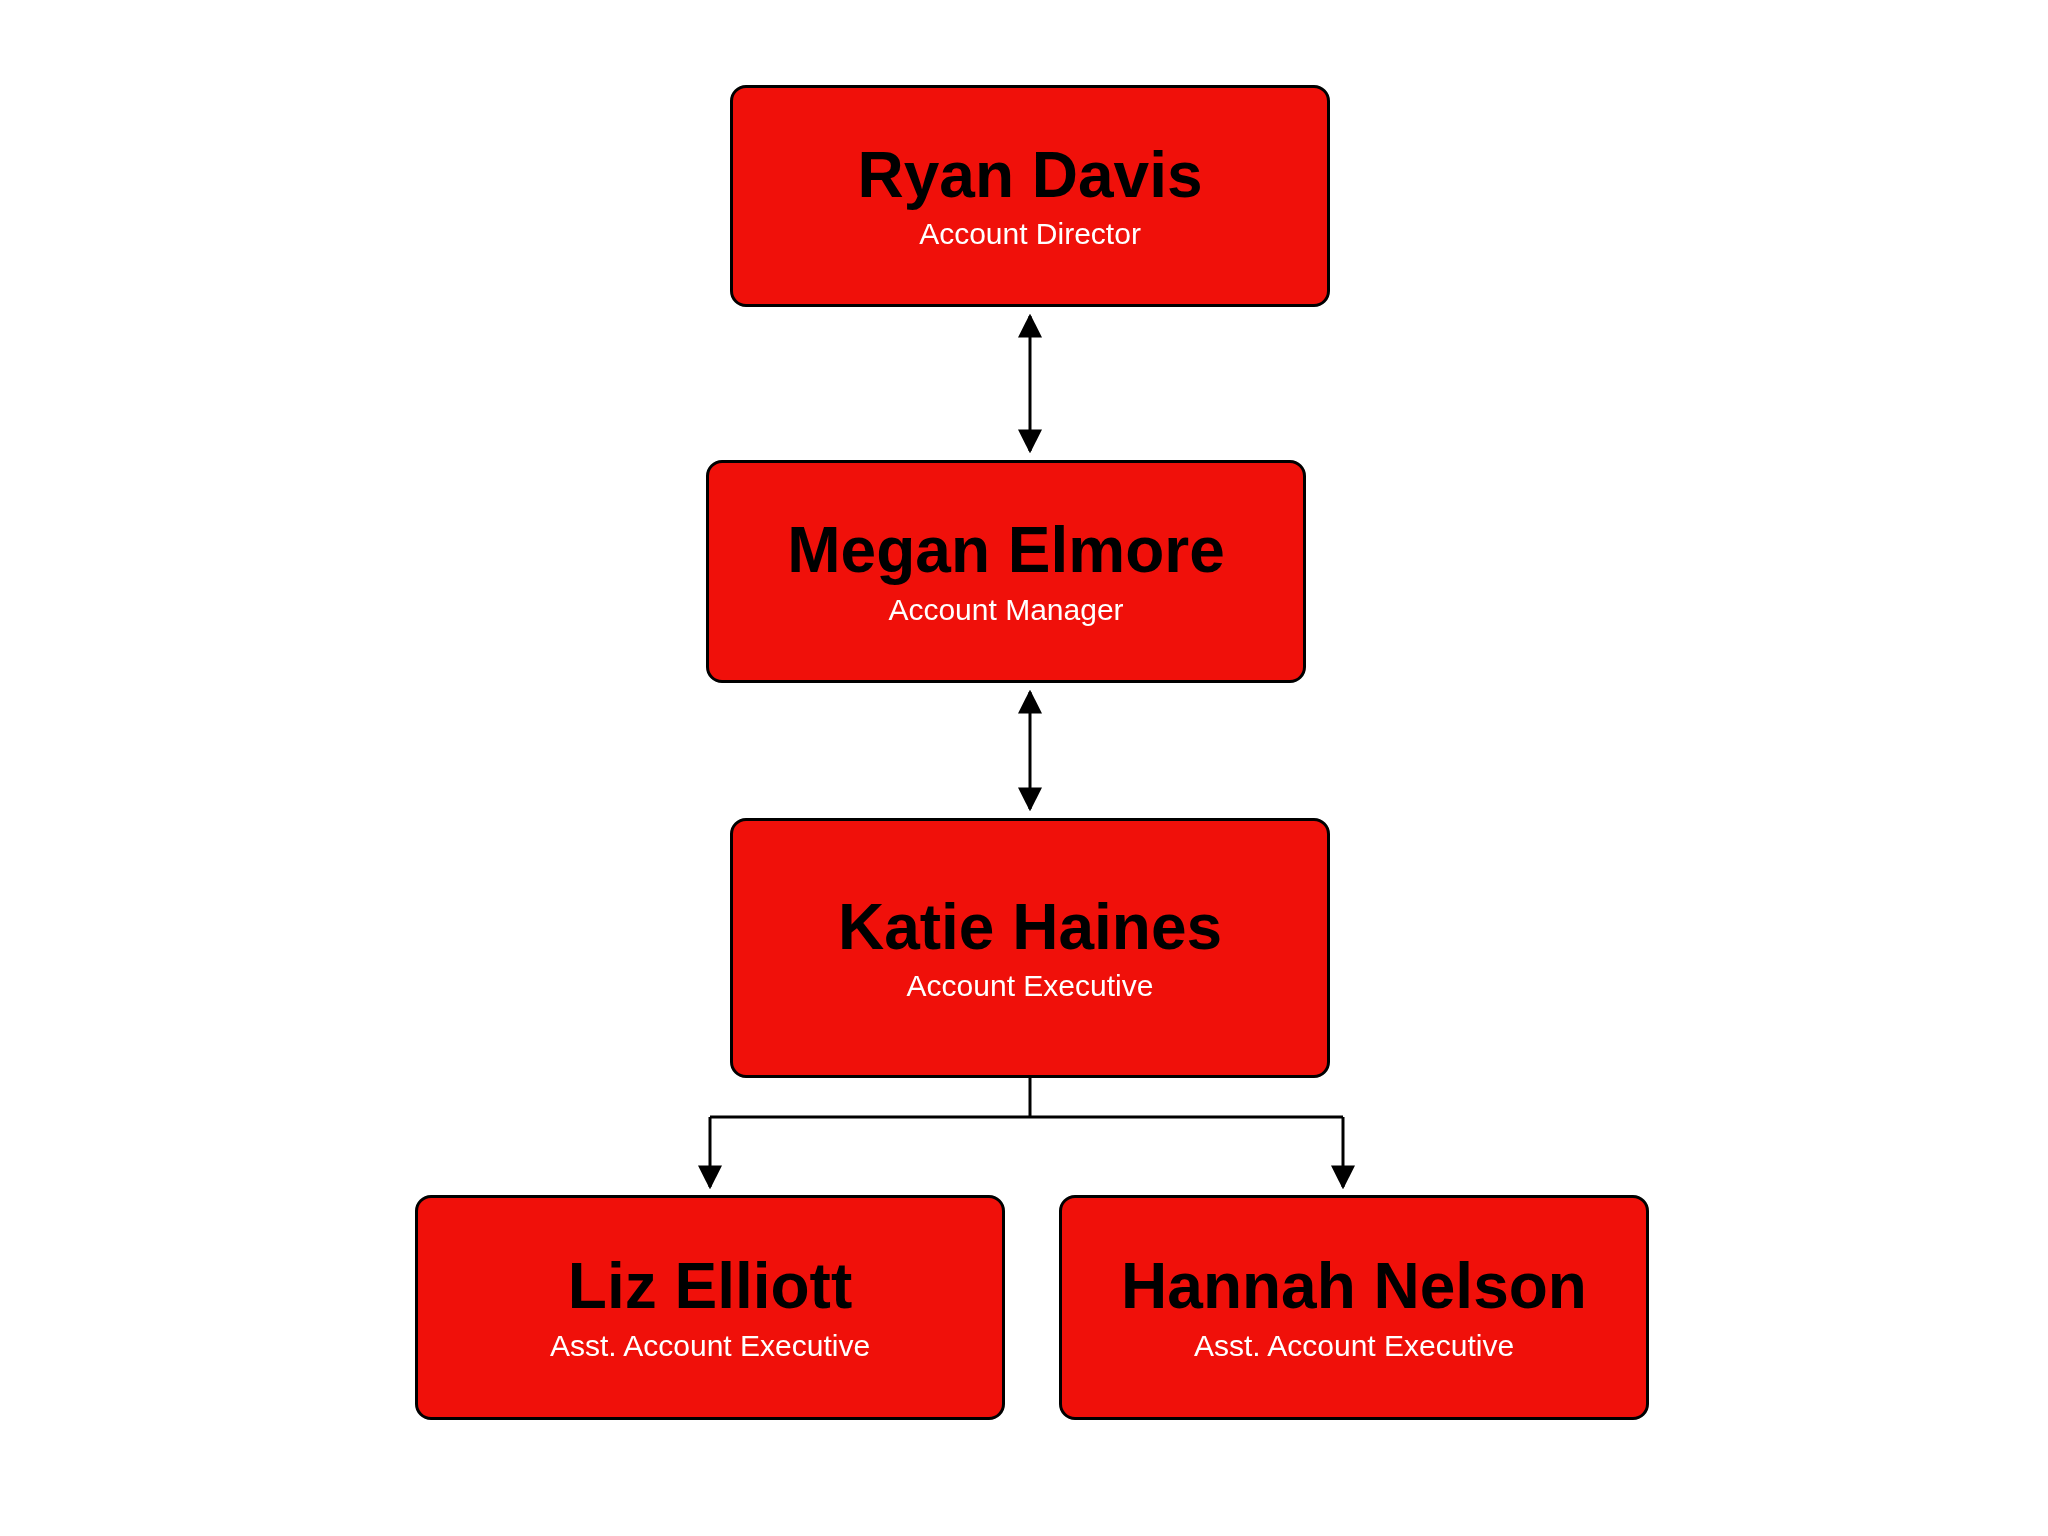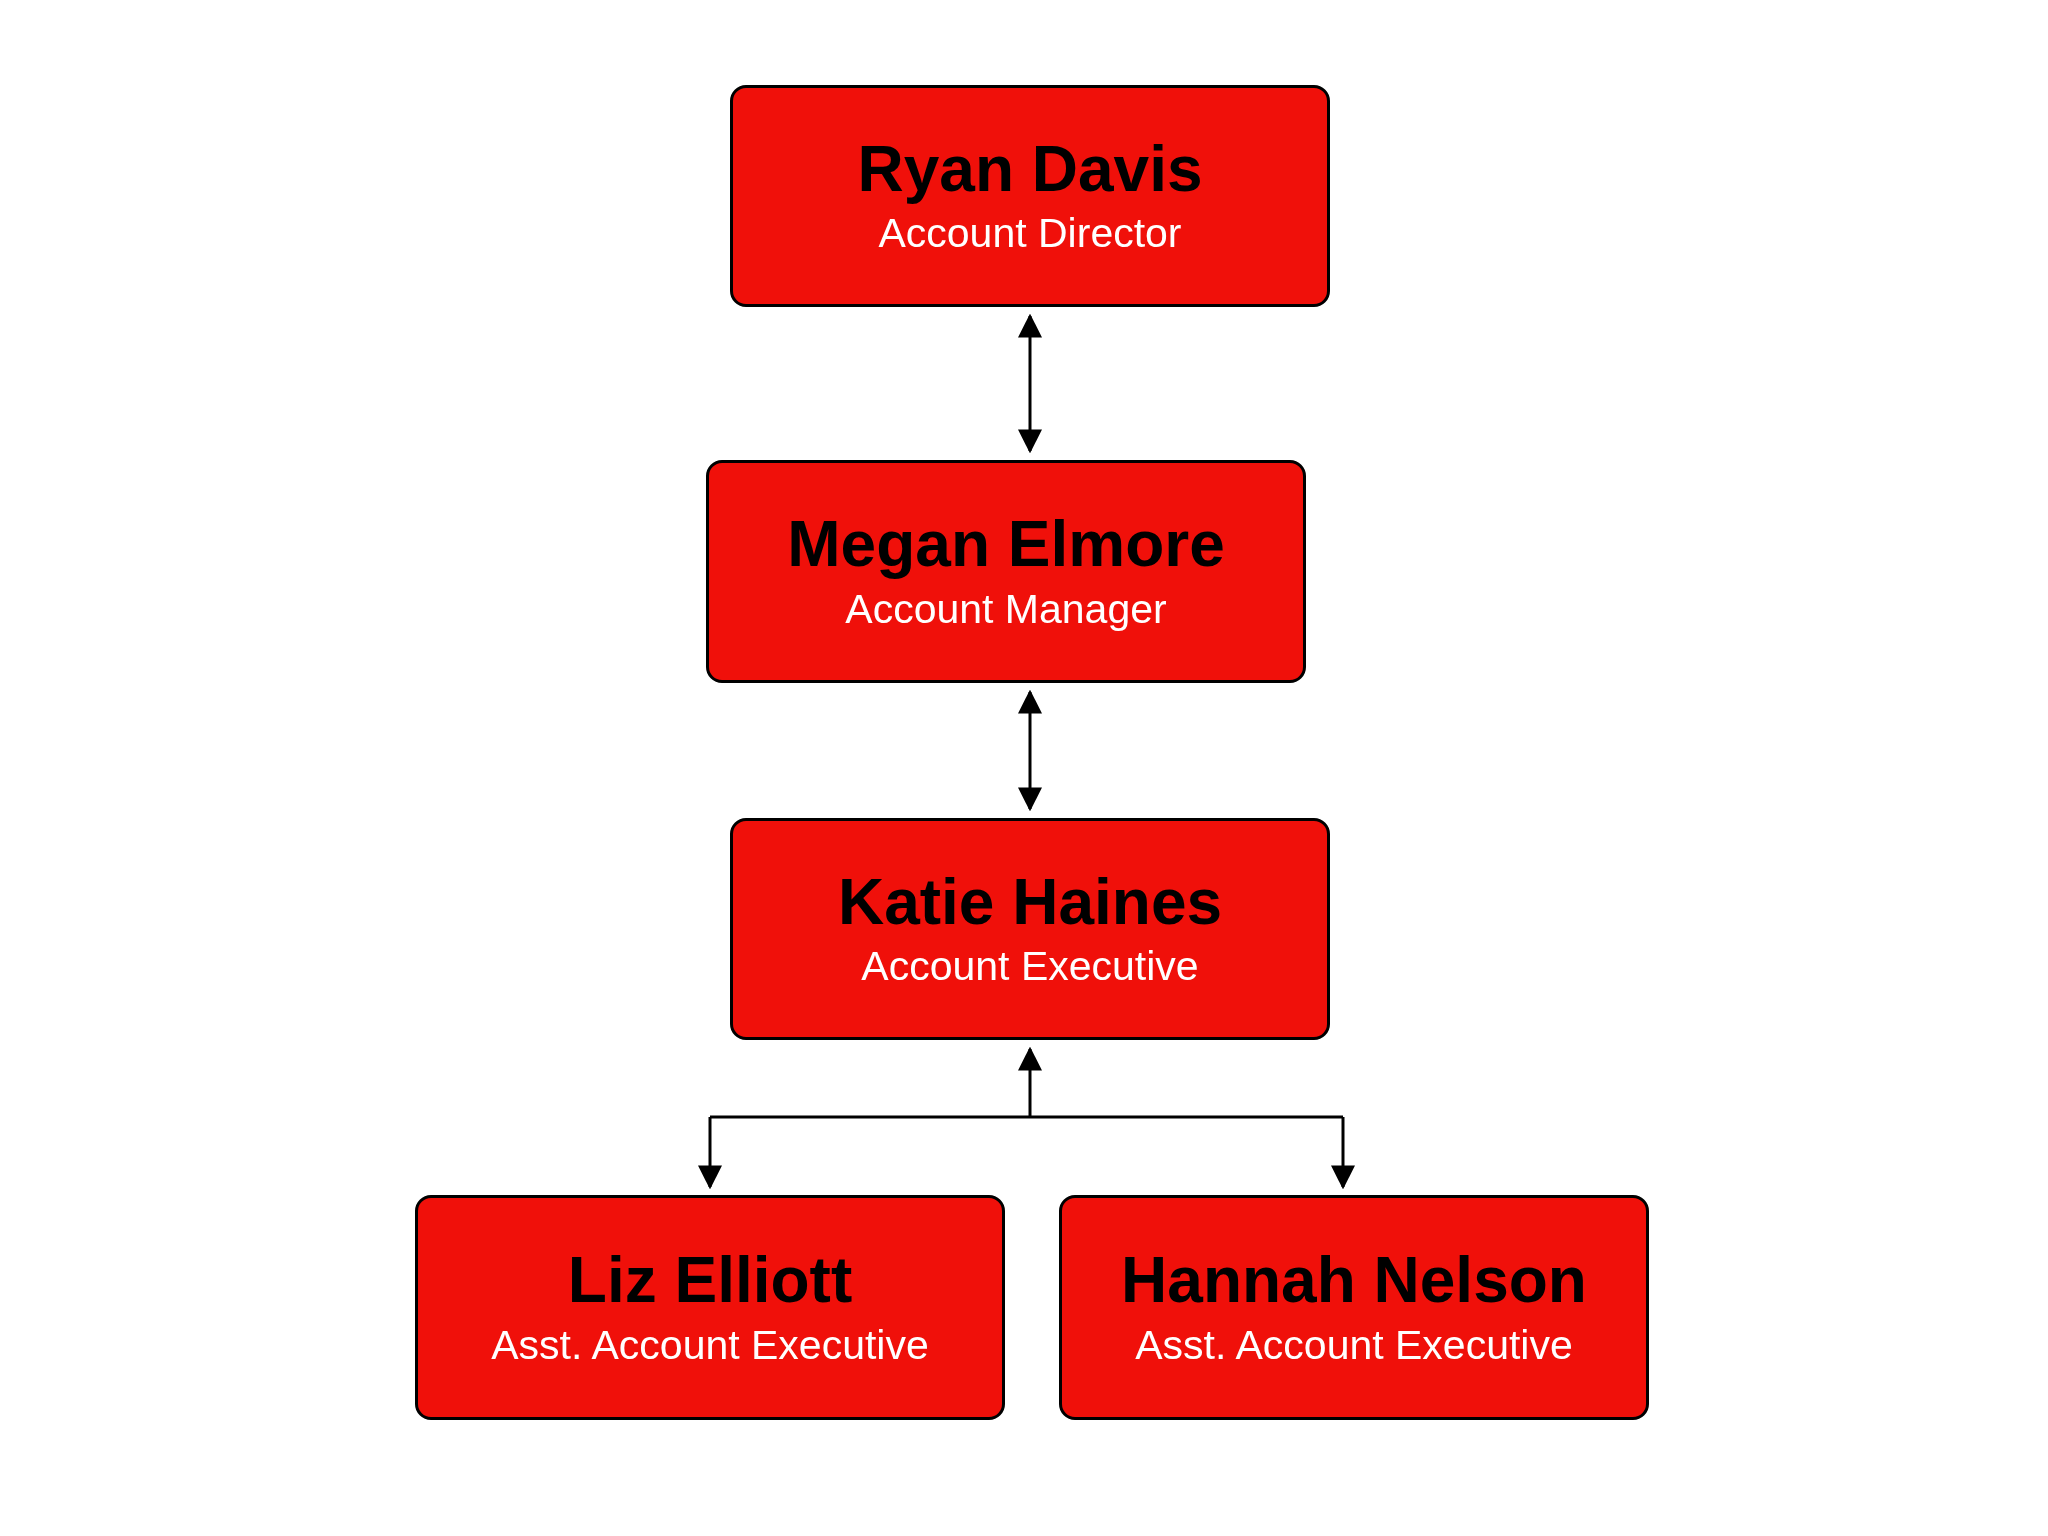--- a/index.html
+++ b/index.html
@@ -38,33 +38,33 @@
     border-radius: 16px;
     display: flex;
     flex-direction: column;
     align-items: center;
     justify-content: center;
     gap: 8px;
     text-align: center;
   }
   .node-1 { left: 730px; top:  85px; width: 600px; height: 222px; }
   .node-2 { left: 706px; top: 460px; width: 600px; height: 223px; }
-  .node-3 { left: 730px; top: 818px; width: 600px; height: 222px; }
+  .node-3 { left: 730px; top: 818px; width: 600px; height: 260px; }
   .node-4 { left: 415px; top: 1195px; width: 590px; height: 225px; }
   .node-5 { left: 1048px; top: 1195px; width: 590px; height: 225px; margin-left: 11px; }
   .person-name {
     font-size: 64px;
     font-weight: bold;
     color: var(--name-text);
     line-height: 1.05;
     letter-spacing: 0px;
     white-space: nowrap;
   }
   .person-title {
-    font-size: 41px;
+    font-size: 30px;
     font-weight: normal;
     color: var(--title-text);
     line-height: 1.1;
     white-space: nowrap;
   }
 </style>
 </head>
 <body>
 
 <div class="canvas">

